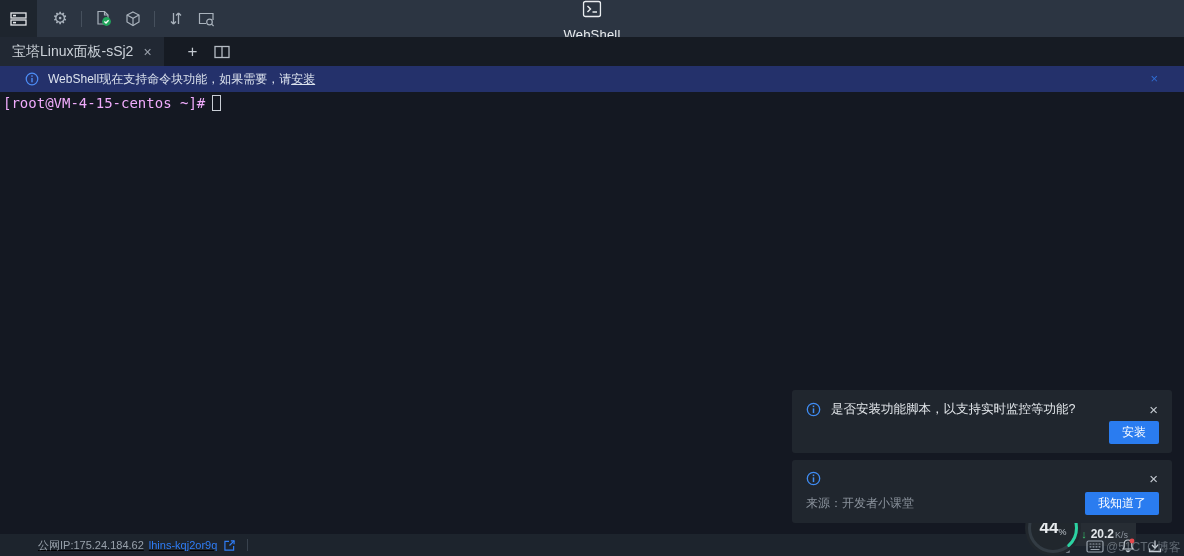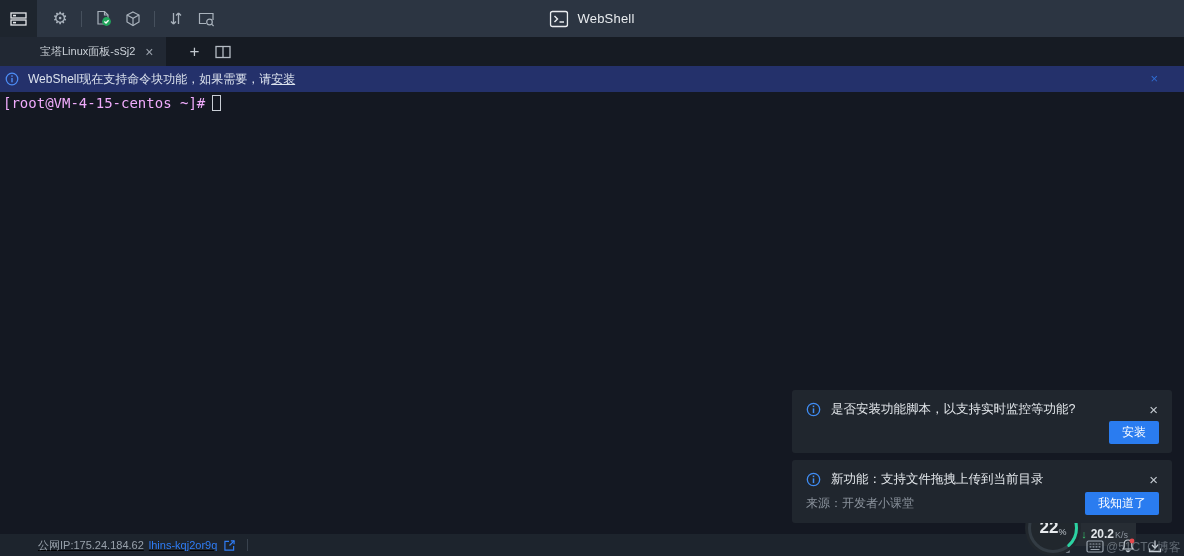--- a/index.html
+++ b/index.html
@@ -12,35 +12,35 @@
   
   .topbar { position:absolute; top:0; left:0; width:1184px; height:37px;
     background:#2c3542; display:flex; align-items:center; }
   .tb-activebox { width:37px; height:37px; background:#1e252e; display:flex;
     align-items:center; justify-content:center; cursor:pointer; }
   .tb-btn { width:30px; height:37px; display:flex; align-items:center;
     justify-content:center; cursor:pointer; color:#a9b2bc; }
   .tb-gear { font-size:17px; line-height:1; }
   .tb-div { width:1px; height:16px; background:#46505d; margin:0 6px; }
   .title-wrap { position:absolute; left:50%; top:0; height:37px;
-    transform:translateX(-50%); display:flex; align-items:center; gap:9px; }
+    transform:translateX(-50%); display:flex; align-items:center; gap:9px;flex-direction:column; }
   .title-text { color:#e9ecef; font-size:13px; letter-spacing:.2px; }
   
   .tabbar { position:absolute; top:37px; left:0; width:1184px; height:29px;
     background:#161b23; display:flex; align-items:stretch; }
   .tab { background:#212833; display:flex; align-items:center; gap:10px;
     padding:0 12px; cursor:pointer; }
-  .tab-label { color:#ccd2d9; font-size:11px; white-space:nowrap;margin-left:28px; }
+  .tab-label { color:#ccd2d9; font-size:14px; white-space:nowrap; }
   .tab-close { color:#9aa2ac; font-size:14px; line-height:1; cursor:pointer; }
   .tab-plus { margin-left:24px; color:#c2c8cf; font-size:17px; display:flex;
     align-items:center; cursor:pointer; }
   .tab-split { margin-left:16px; display:flex; align-items:center; cursor:pointer; }
   
   .banner { position:absolute; top:66px; left:0; width:1184px; height:26px;
-    background:#24316b; display:flex; align-items:center; padding-left:5px; }
+    background:#24316b; display:flex; align-items:center; padding-left:25px; }
   .banner-msg { color:#dce3ee; font-size:12px; margin-left:9px; }
   .banner-link { color:#dce3ee; text-decoration:underline; cursor:pointer; }
   .banner-close { position:absolute; right:26px; top:0; height:26px; line-height:26px;
     color:#2f6cd3; font-size:13px; cursor:pointer; }
   
   .terminal { position:absolute; top:92px; left:0; width:1184px; bottom:22px;
     background:#141822; cursor:text; }
   .prompt { position:absolute; top:2px; left:3px; color:#f0abfc;
     font-family:"DejaVu Sans Mono", monospace; font-size:14px; line-height:19px; }
   .cursor { display:inline-block; width:9px; height:16px; border:1px solid #c9ced6;
@@ -208,21 +208,20 @@
 
   <div class="toast" style="top:460px">
     <div class="toast-row">
       <span>
         <svg width="15" height="15" viewBox="0 0 16 16" fill="none">
           <circle cx="8" cy="8" r="6.6" stroke="#3f8cf3" stroke-width="1.4"></circle>
           <rect x="7.2" y="6.8" width="1.6" height="5" fill="#3f8cf3"></rect>
           <rect x="7.2" y="3.8" width="1.6" height="1.7" fill="#3f8cf3"></rect>
         </svg>
       </span>
-      <span class="toast-msg">新功能：支持文件拖拽上传到当前目录</span>
       <span class="toast-close">×</span>
     </div>
     <div class="toast2-foot">
       <span class="toast-src">来源：开发者小课堂</span>
       <button class="btn-blue">我知道了</button>
     </div>
   </div>
 
   <div class="statusbar">
     <span class="ip-text">公网IP:175.24.184.62</span>
@@ -252,21 +251,21 @@
     </div>
   </div>
 
   <div class="gauge">
     <svg width="58" height="58" viewBox="0 0 58 58">
       <circle cx="29" cy="29" r="28" fill="#21272d"></circle>
       <circle cx="29" cy="29" r="23.5" fill="none" stroke="#333c44" stroke-width="3"></circle>
       <circle cx="29" cy="29" r="23.5" fill="none" stroke="#2bd3a2" stroke-width="3" stroke-dasharray="56.1 147.7" stroke-linecap="round" transform="rotate(-90 29 29)"></circle>
     </svg>
     <div class="gauge-label">
-      <span class="gauge-num">22</span>
+      <span class="gauge-num">44</span>
       <span class="gauge-pct">%</span>
     </div>
   </div>
 
   <div class="br-icon" style="left:1057px; top:541px">
     <span>
       <svg width="13" height="12" viewBox="0 0 14 13" fill="none" stroke="#8f98a2" stroke-width="1.3">
         <path d="M1 4.5 V1 H4.5"></path>
           <path d="M9.5 1 H13 V4.5"></path>
         <path d="M13 8.5 V12 H9.5"></path>

